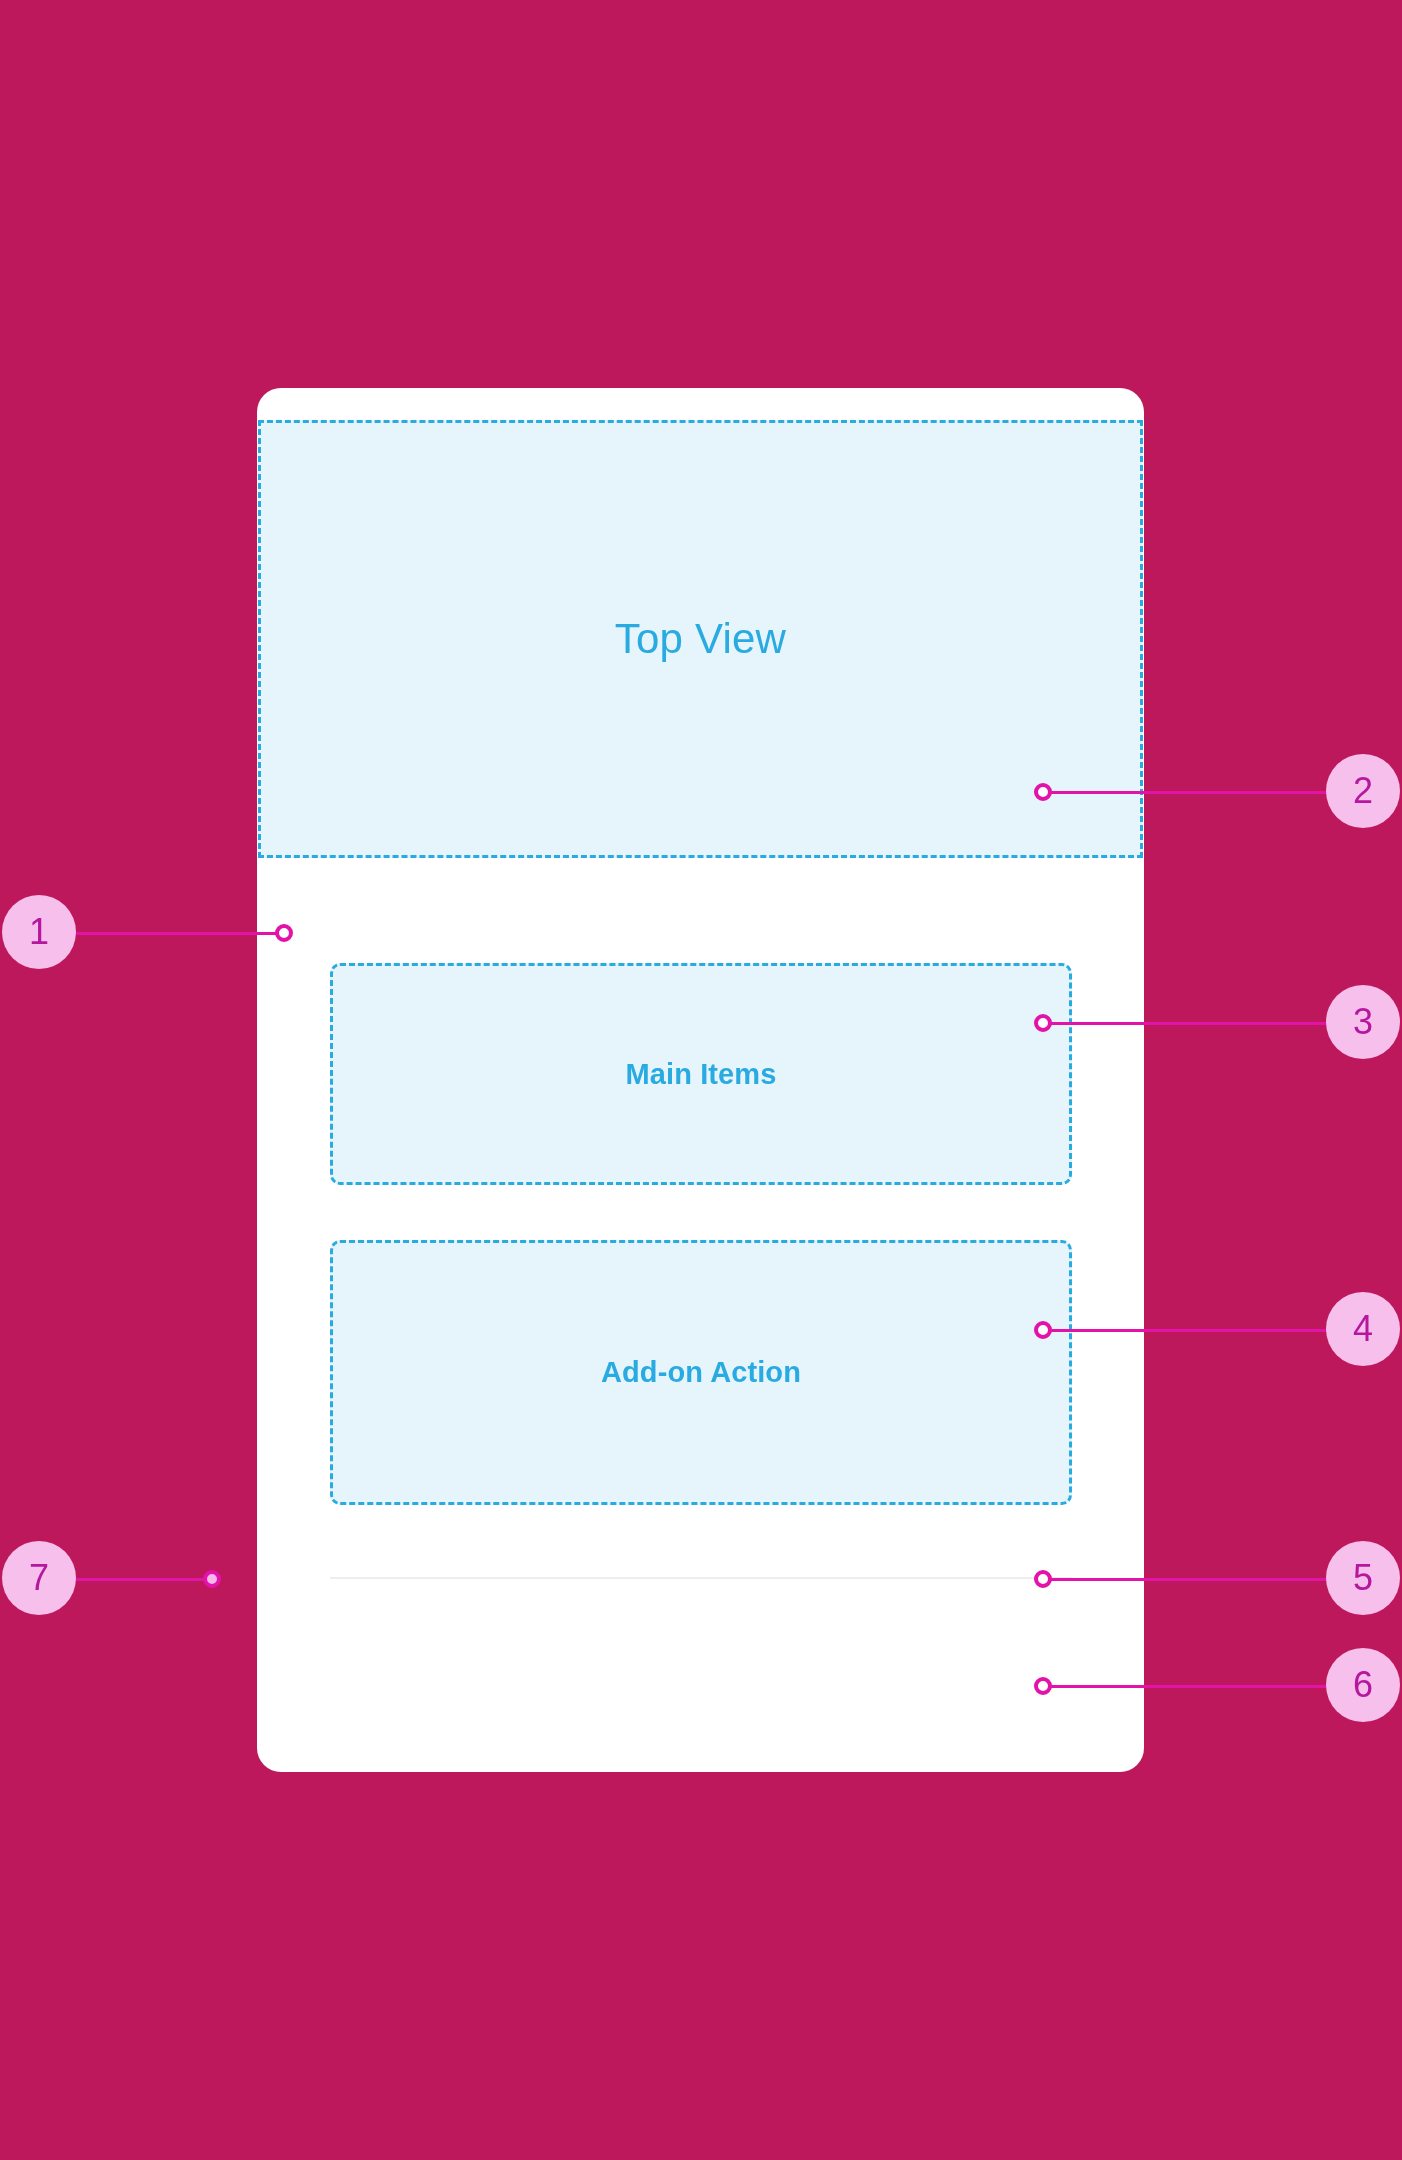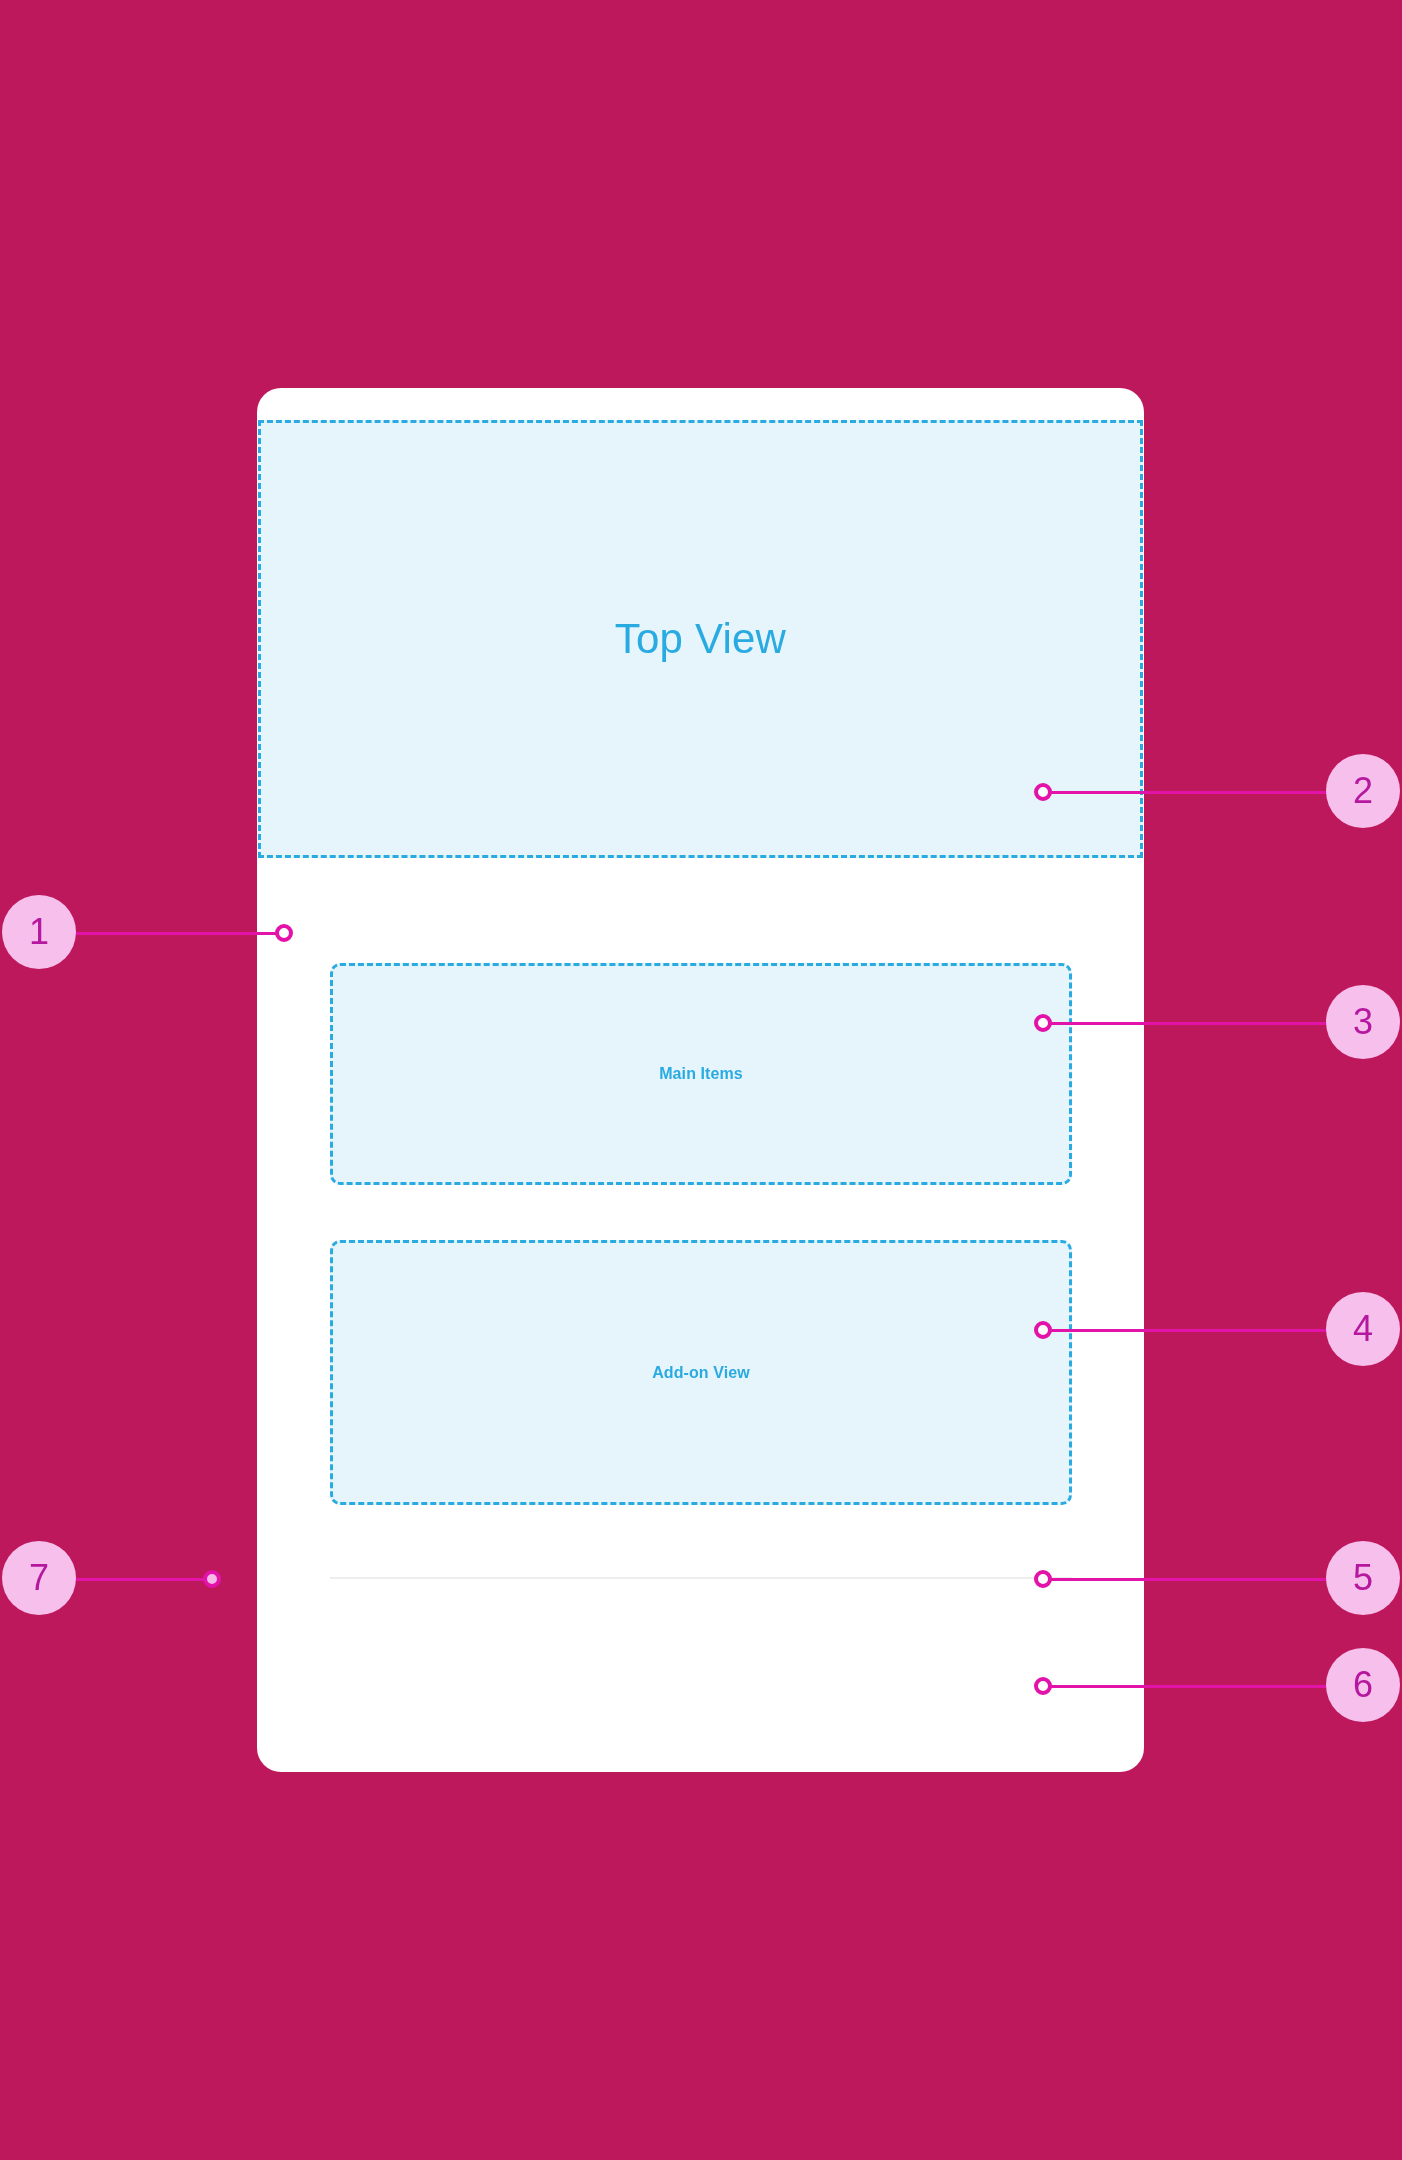--- a/index.html
+++ b/index.html
@@ -46,21 +46,21 @@
   .region.rounded { border-radius: 10px; }
 
   .region-label {
     color: #29abe2;
     font-family: "Liberation Sans", sans-serif;
     text-align: center;
     line-height: 1.2;
     user-select: none;
   }
   .label-xl { font-size: 42px; font-weight: 400; letter-spacing: 0.2px; }
-  .label-sm { font-size: 16px; font-weight: 700; letter-spacing: 0.1px; }
+  .label-sm { font-size: 29px; font-weight: 700; letter-spacing: 0.1px; }
 
   
   #region-top-view {
     left: 1px;  top: 32px;  width: 885px; height: 438px;
   }
   #region-main-items {
     left: 73px; top: 575px; width: 742px; height: 222px;
   }
   #region-addon-items {
     left: 73px; top: 852px; width: 742px; height: 265px;
@@ -128,21 +128,21 @@
 
     <div class="region square-corners" id="region-top-view">
       <span class="region-label label-xl">Top View</span>
     </div>
 
     <div class="region rounded" id="region-main-items">
       <span class="region-label label-sm">Main Items</span>
     </div>
 
     <div class="region rounded" id="region-addon-items">
-      <span class="region-label label-sm">Add-on View</span>
+      <span class="region-label label-sm">Add-on Action</span>
     </div>
 
     <div class="divider"></div>
 
 
   </div>
 
   <div class="callout" id="callout-1" style="left:0px; top:932px;">
     <div class="callout-bubble" style="left:2px;">1</div>
     <div class="callout-line" style="left:76px; width:208px;"></div>

